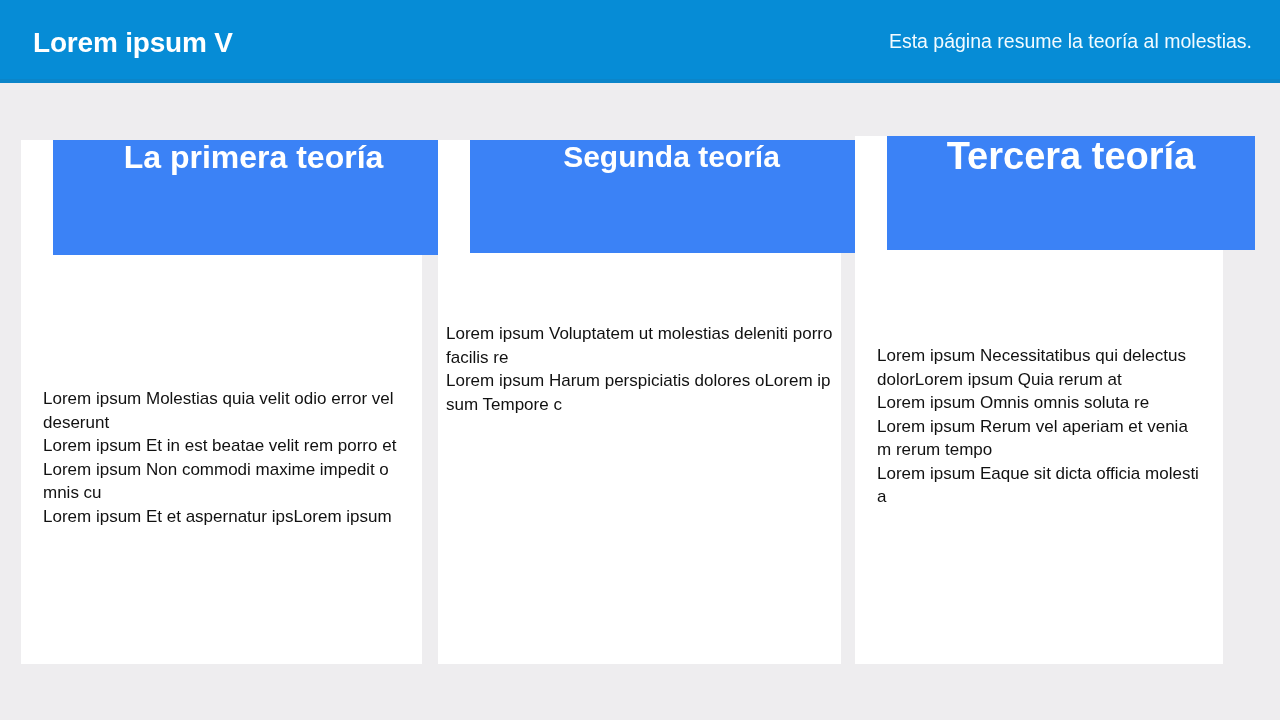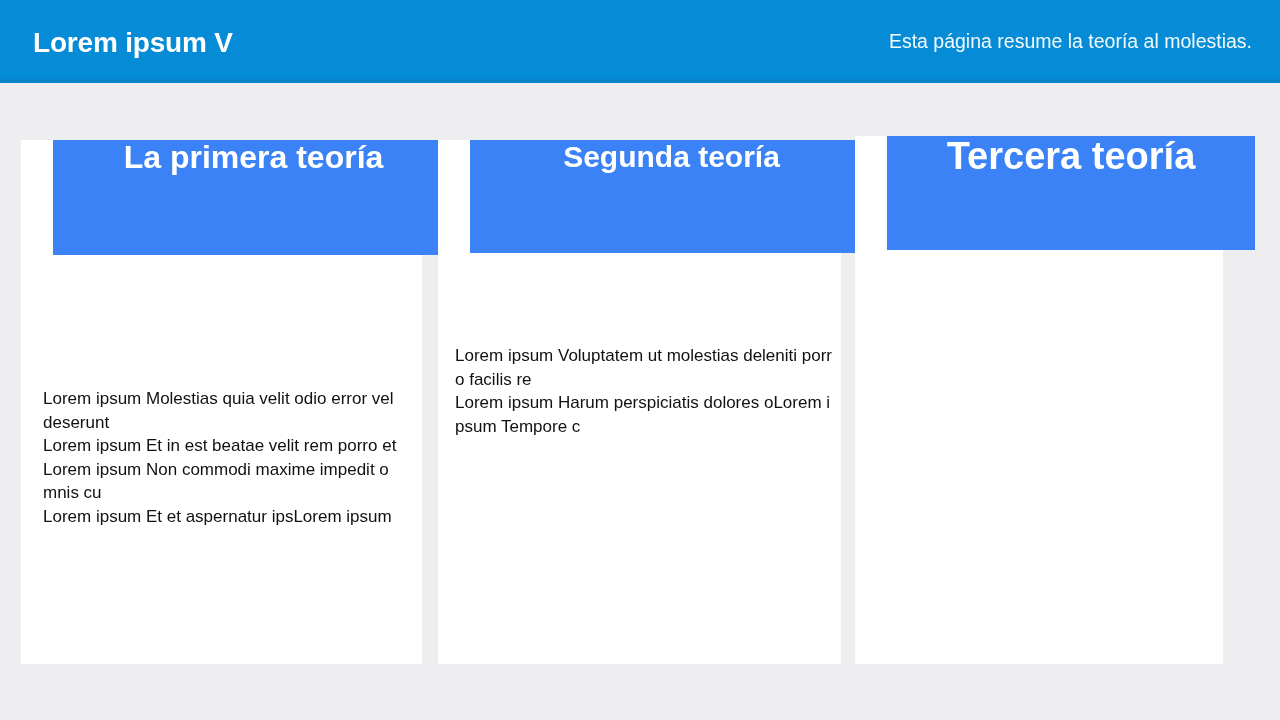--- a/index.html
+++ b/index.html
@@ -104,21 +104,21 @@
 
   
   #card-1 { left: 21px;  top: 140px; width: 401px; height: 524px; }
   #card-1 .card-header { height: 115px; }
   #card-1 .card-title  { font-size: 32px; }
   #card-1 .card-body   { top: 202px; padding: 0 22px 0 22px; margin-top: 45px; }
 
   #card-2 { left: 438px; top: 140px; width: 403px; height: 524px; }
   #card-2 .card-header { height: 113px; }
   #card-2 .card-title  { font-size: 30px; }
-  #card-2 .card-body   { top: 204px; padding: 0 8px 0 17px; }
+  #card-2 .card-body   { top: 182px; padding: 0 8px 0 8px; }
 
   #card-3 { left: 855px; top: 136px; width: 368px; height: 528px; }
   #card-3 .card-header { height: 114px; }
   #card-3 .card-title  { font-size: 38px; }
   #card-3 .card-body   { top: 208px; padding: 0 24px 0 22px; }
 </style>
 </head>
 <body>
 
 <div class="topbar">
@@ -147,15 +147,21 @@
     <div class="card-body">
       <p class="card-line">Lorem ipsum Voluptatem ut molestias deleniti porro facilis re</p>
       <p class="card-line">Lorem ipsum Harum perspiciatis dolores oLorem ipsum Tempore c</p>
     </div>
   </div>
 
   <div class="card" id="card-3">
     <div class="card-header">
       <div class="card-title">Tercera teoría</div>
     </div>
+    <div class="card-body">
+      <p class="card-line">Lorem ipsum Necessitatibus qui delectus dolorLorem ipsum Quia rerum at</p>
+      <p class="card-line">Lorem ipsum Omnis omnis soluta re</p>
+      <p class="card-line">Lorem ipsum Rerum vel aperiam et veniam rerum tempo</p>
+      <p class="card-line">Lorem ipsum Eaque sit dicta officia molestia</p>
+    </div>
   </div>
 
 </div>
 
 </body></html>

